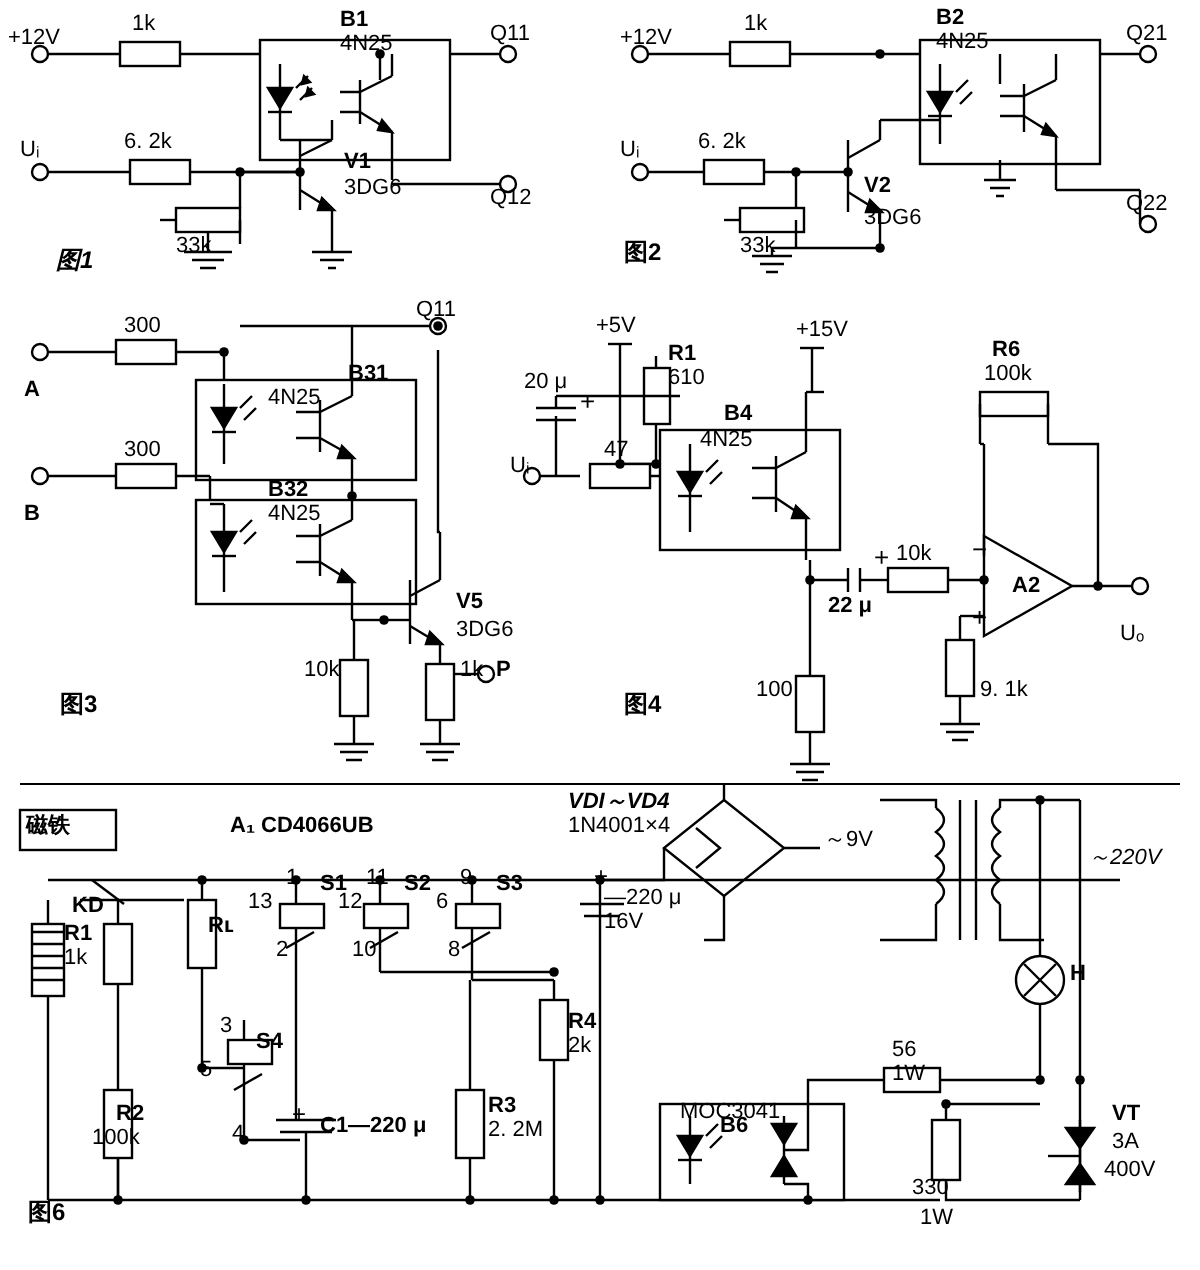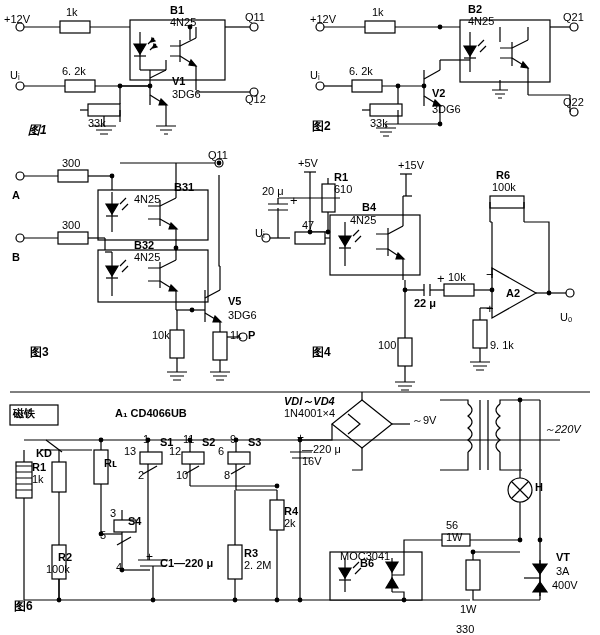--- a/index.html
+++ b/index.html
@@ -508,20 +508,20 @@
 <div class="lbl" style="left:297px;top:432px;font-size:12px;">+</div>
 <div class="lbl" style="left:302px;top:444px;">—220 μ</div>
 <div class="lbl" style="left:302px;top:456px;">16V</div>
 <div class="lbl" style="left:412px;top:415px;">～9V</div>
 <div class="lbl" style="left:544px;top:424px;font-style:italic;">～220V</div>
 <div class="lbl b" style="left:535px;top:482px;">H</div>
 <div class="lbl b" style="left:360px;top:538px;margin-top:20px;">B6</div>
 <div class="lbl" style="left:340px;top:551px;">MOC3041</div>
 <div class="lbl" style="left:446px;top:520px;">56</div>
 <div class="lbl" style="left:446px;top:532px;">1W</div>
-<div class="lbl" style="left:456px;top:624px;">330</div>
+<div class="lbl" style="left:456px;top:589px;">330</div>
 <div class="lbl" style="left:460px;top:604px;">1W</div>
 <div class="lbl b" style="left:556px;top:552px;">VT</div>
 <div class="lbl" style="left:556px;top:566px;">3A</div>
 <div class="lbl" style="left:552px;top:580px;">400V</div>
 <div class="fig" style="left:14px;top:598px;">图6</div>
 
 </div>
 
 </body></html>

